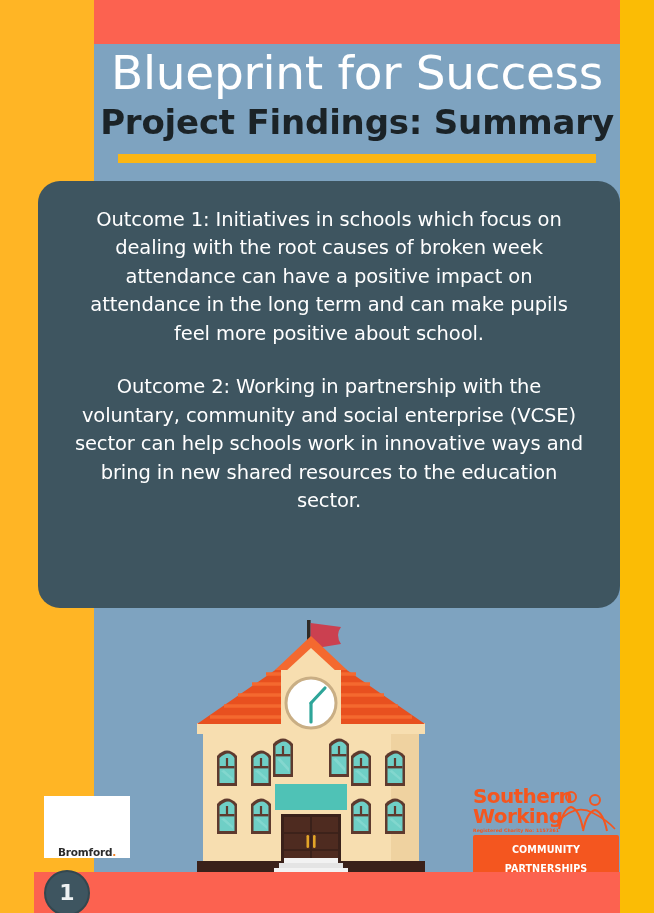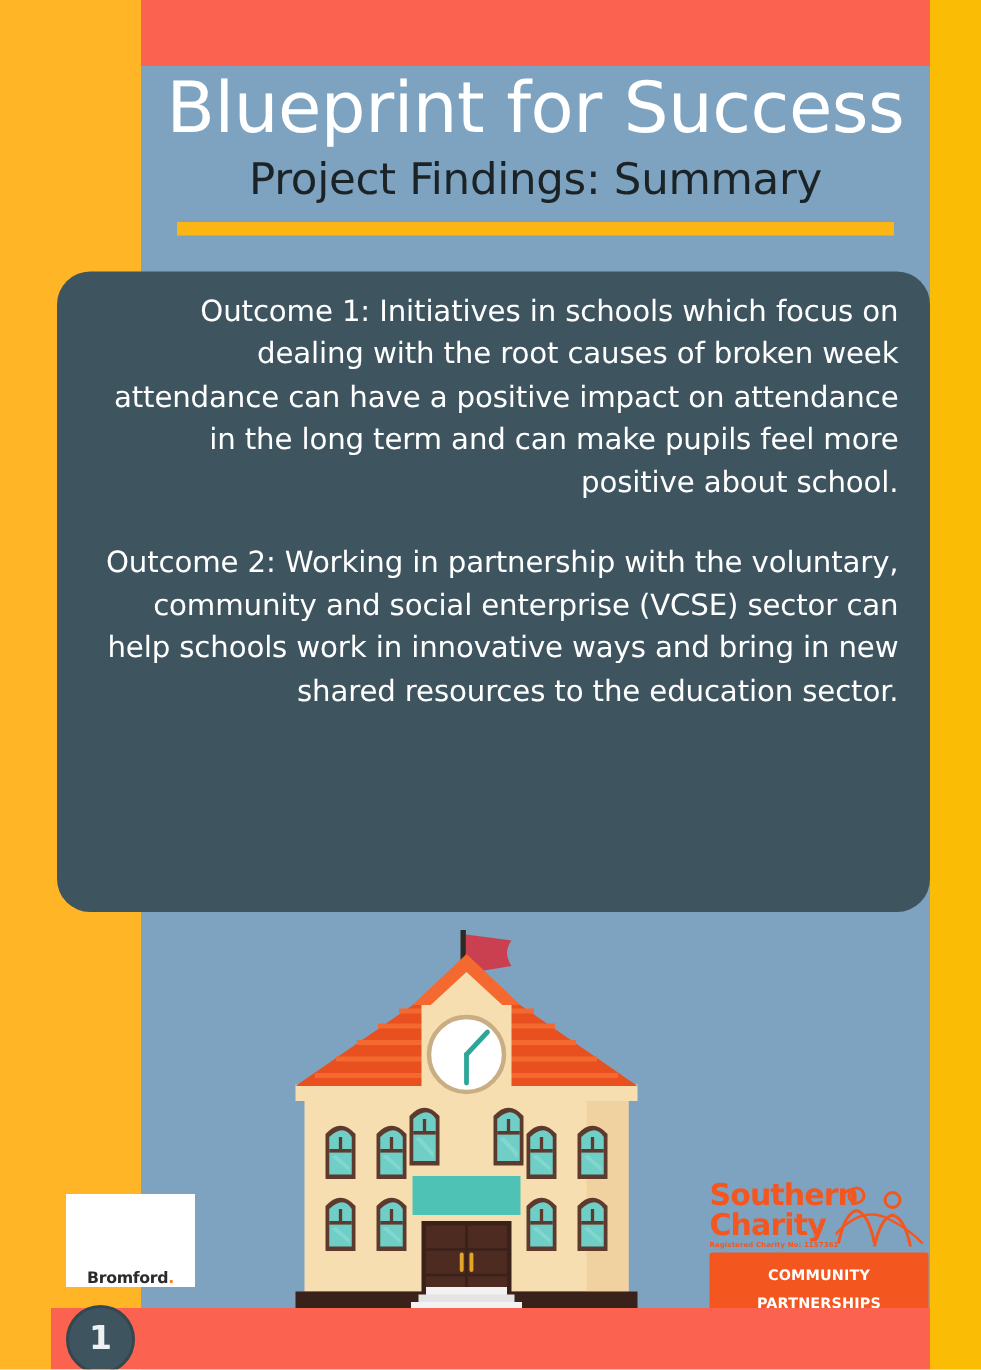--- a/index.html
+++ b/index.html
@@ -72,22 +72,22 @@
     padding-top: 4px;
     font-size: 47px;
     font-weight: 400;
     line-height: 1.08;
     color: #ffffff;
     letter-spacing: -0.3px;
   }
   .subtitle {
     margin: 0;
     padding-top: 4px;
-    font-size: 29px;
-    font-weight: 400;
+    font-size: 34px;
+    font-weight: 700;
     line-height: 1.15;
     color: #1b2327;
     letter-spacing: -0.2px;
   }
   .divider {
     width: 478px;
     height: 9px;
     margin: 12px auto 0 auto;
     background: #FBB614;
   }
@@ -98,25 +98,25 @@
     left: 38px;
     top: 181px;
     width: 582px;
     height: 427px;
     background: #3E5560;
     border-radius: 22px;
     box-sizing: border-box;
     padding: 10px 18px 10px 18px;
   }
   .outcome {
-    margin: 3px;
+    margin: 15px;
     color: #ffffff;
     font-size: 19.5px;
     line-height: 1.46;
-    text-align: right;
+    text-align: center;
     letter-spacing: -0.1px;
   }
   .outcome + .outcome {
     margin-top: 25px;
   }
 
   
   .school {
     position: absolute;
     left: 185px;
@@ -364,21 +364,21 @@
 
   <div class="sbrooks">
     <svg width="60" height="44" viewBox="0 0 60 44" style="position:absolute; right:2px; top:2px;" xmlns="http://www.w3.org/2000/svg">
       <circle cx="14" cy="8" r="5" fill="none" stroke="#F4561F" stroke-width="2"></circle>
       <circle cx="38" cy="11" r="5" fill="none" stroke="#F4561F" stroke-width="2"></circle>
       <path d="M2 40 Q6 20 14 18 Q22 20 26 40" fill="none" stroke="#F4561F" stroke-width="2"></path>
       <path d="M26 42 Q30 23 38 21 Q46 23 50 42" fill="none" stroke="#F4561F" stroke-width="2"></path>
       <path d="M0 34 Q18 14 36 24 Q50 31 58 40" fill="none" stroke="#F4561F" stroke-width="1.6"></path>
     </svg>
     <div class="sb-word">Southern</div>
-    <div class="sb-word">Charity</div>
+    <div class="sb-word">Working</div>
     <div class="sb-charity">Registered Charity No: 1157361</div>
     <div class="sb-bar">
       <span class="sb-bar-text">COMMUNITY PARTNERSHIPS</span>
     </div>
   </div>
 
   <div class="bottom-band"></div>
 
   <div class="page-badge">
     <span class="page-badge-text">1</span>

